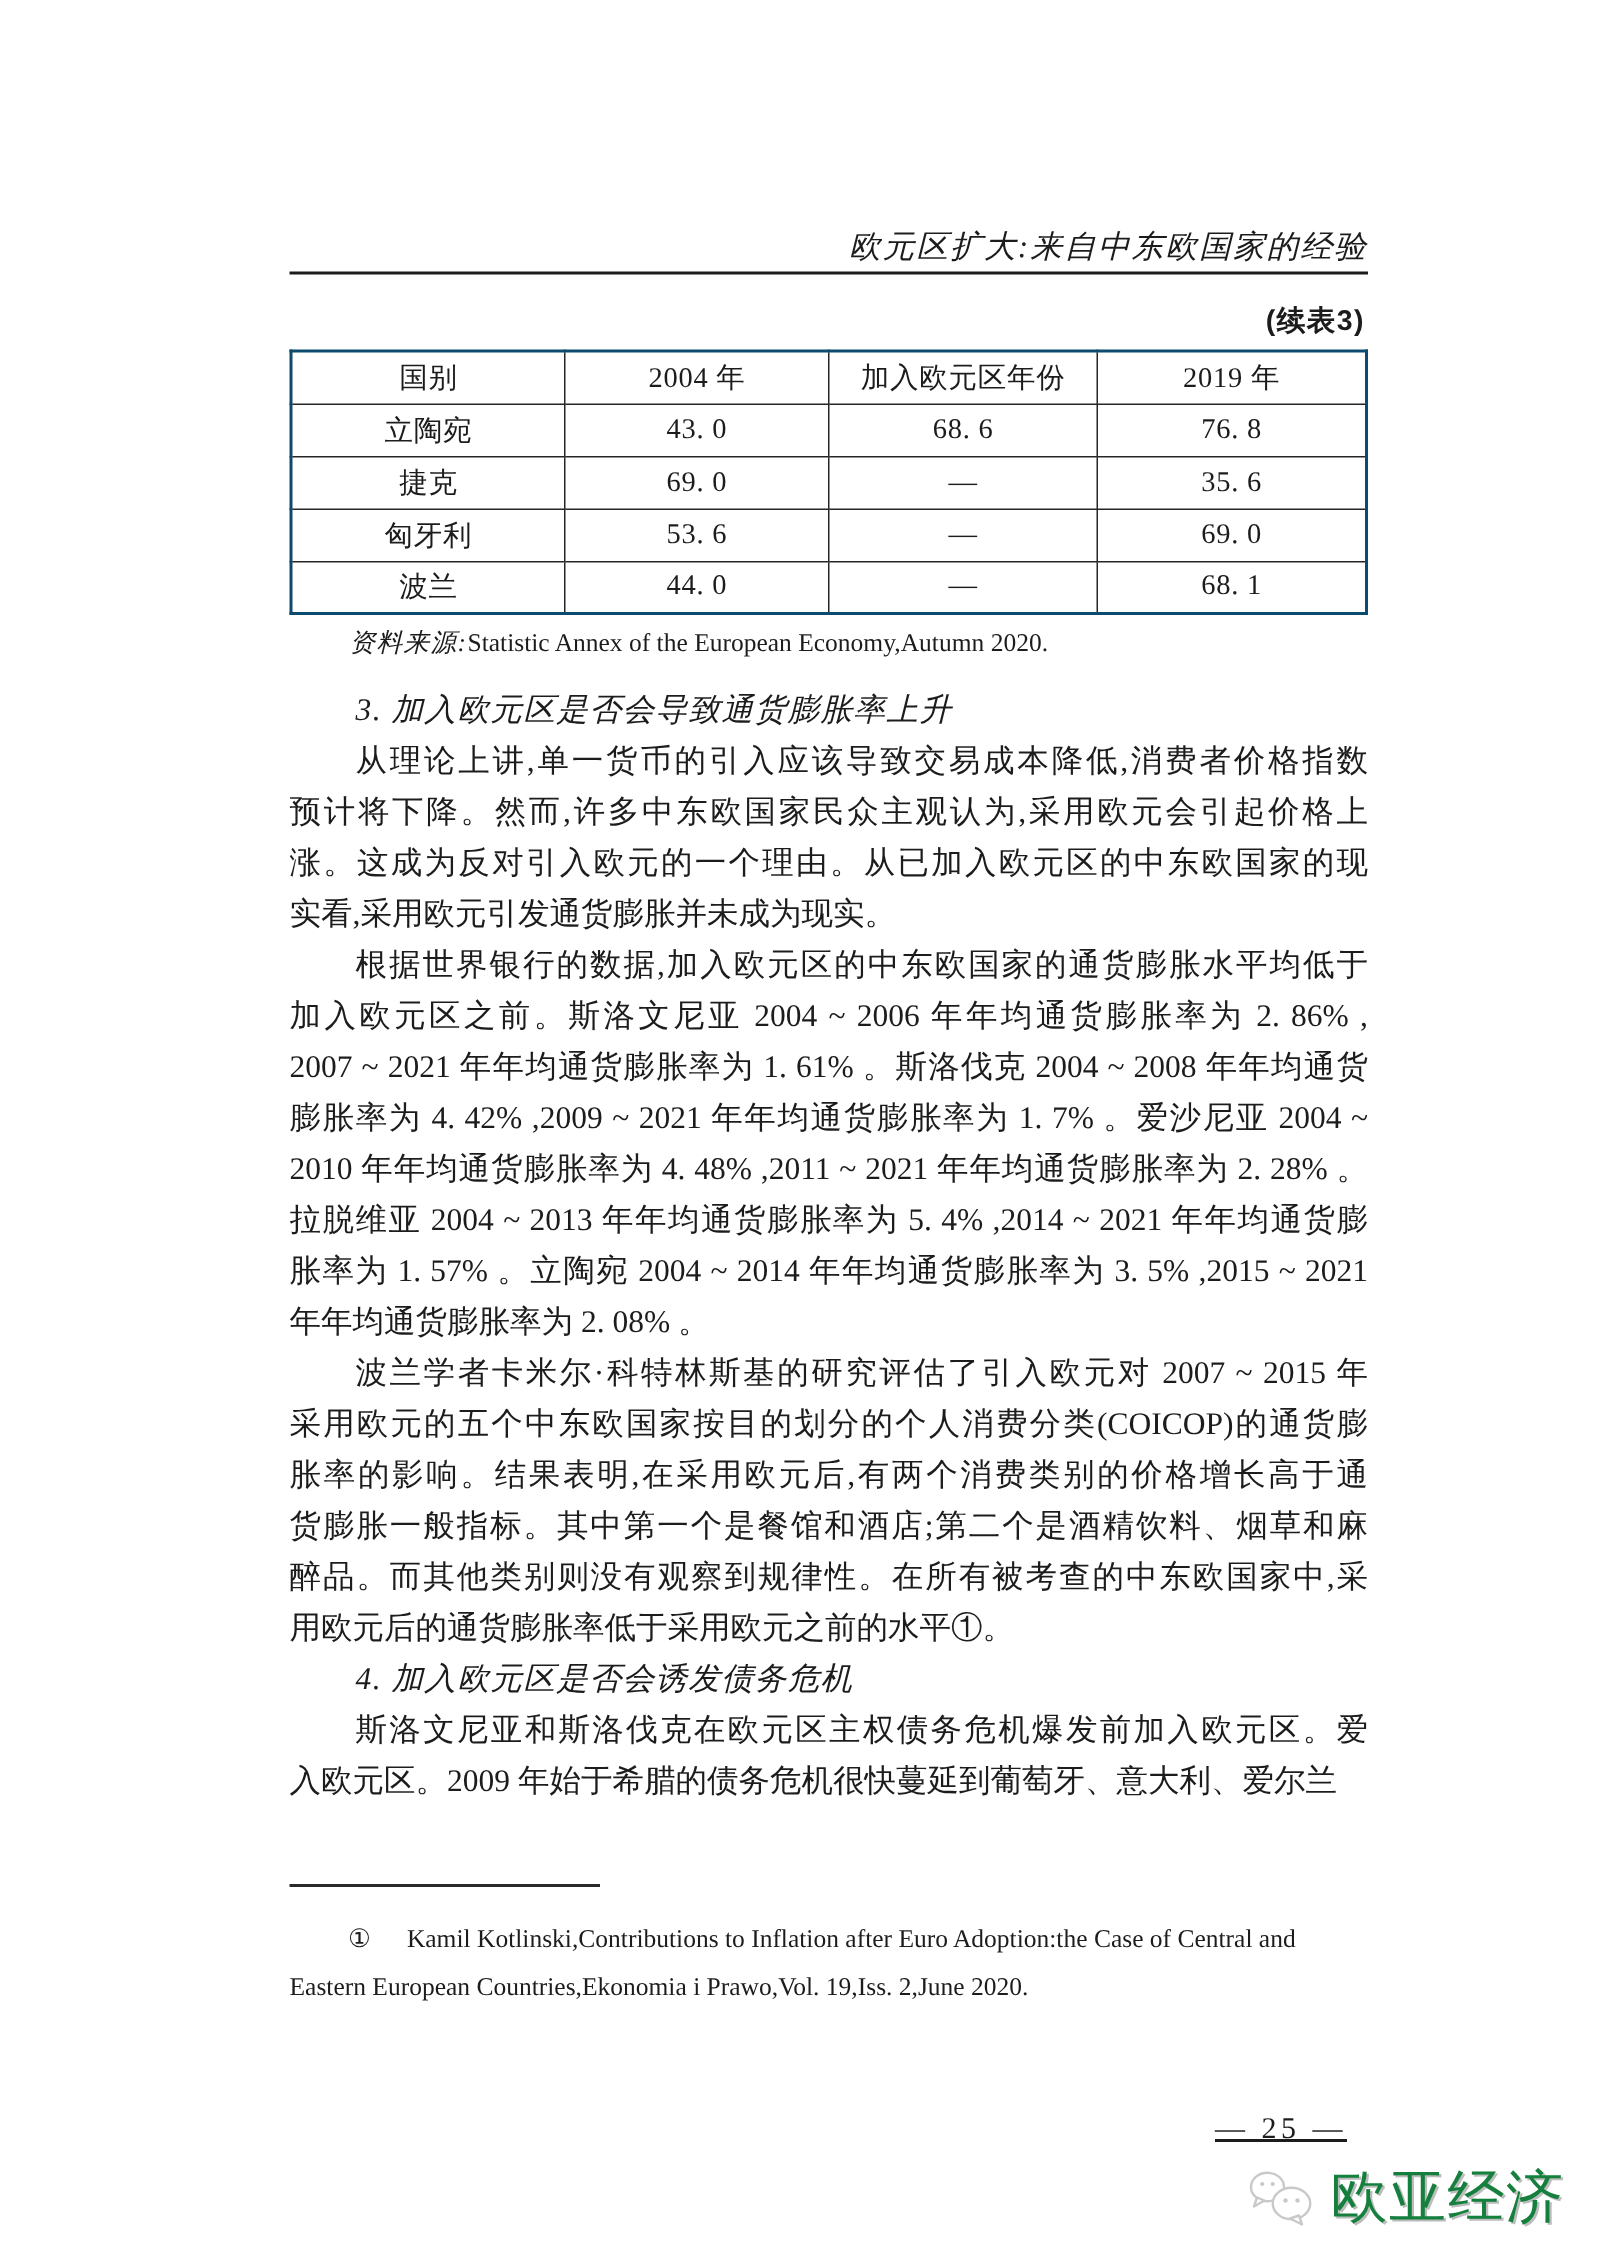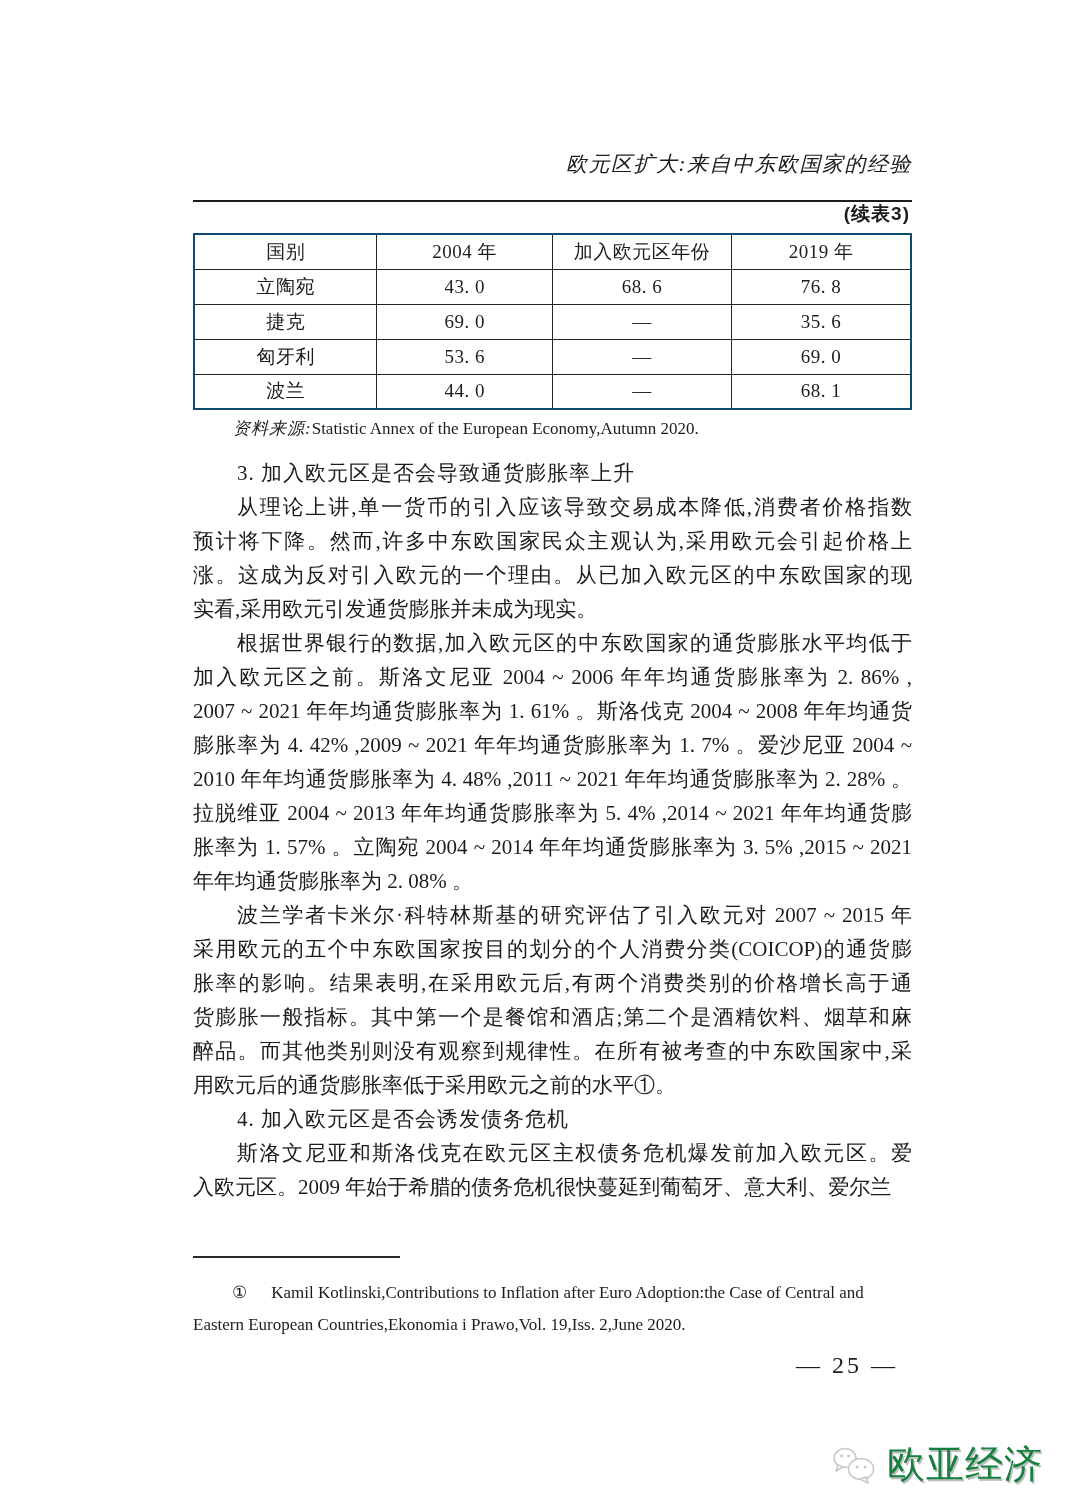--- a/index.html
+++ b/index.html
@@ -7,21 +7,21 @@
   body {
     width:1069px; height:1512px; position:relative; overflow:hidden;
     font-family:"Liberation Serif","DejaVu Serif",serif; color:#1c1c1c;
   }
   .page { position:absolute; inset:0; background:#fff; }
   .content { position:absolute; left:193px; top:0; width:719px; height:100%; }
 
   .running-head {
     position:absolute; top:150px; left:0; width:100%;
     text-align:right; font-size:21px; letter-spacing:1.5px;
-    font-style:italic; padding-bottom:22px;
+    font-style:italic; padding-bottom:3px;
     border-bottom:2px solid #1c1c1c;
   }
 
   .cont-note {
     position:absolute; top:201px; right:2px;
     font-family:"Liberation Sans","DejaVu Sans",sans-serif;
     font-weight:bold; font-size:19px; letter-spacing:1px;
   }
 
   table.data-table {
@@ -35,28 +35,28 @@
   }
 
   .source-line { position:absolute; top:417px; left:0; width:100%; font-size:17px; padding-left:40px; }
   .source-line .lbl { font-style:italic; letter-spacing:1px; }
 
   .body-block { position:absolute; top:456px; left:0; width:719px; font-size:21px; }
   .bl { height:34px; line-height:34px; overflow:hidden; }
   .bl.j { text-align:justify; text-align-last:justify; }
   .bl.indent { padding-left:44px; }
   .bl.last { text-align:left; text-align-last:left; }
-  .bl.hd { letter-spacing:1px; }
+  .bl.hd { letter-spacing:1px;font-style:italic; }
 
   .footnote-rule { position:absolute; top:1256px; left:0; width:207px; border-top:2px solid #2a2a2a; }
   .footnote { position:absolute; top:1277px; left:0; width:719px; font-size:17px; line-height:32px; }
   .fn-l1 { padding-left:39px; }
   .fn-marker { display:inline-block; margin-right:24px; }
 
-  .page-number { position:absolute; top:1352px; right:14px; font-size:24px; letter-spacing:3px; }
+  .page-number { position:absolute; top:1408px; right:14px; font-size:20px; letter-spacing:3px;text-decoration:underline; }
 
   .footer-logo {
     position:absolute; right:26px; bottom:22px;
     display:flex; align-items:center; gap:9px;
   }
   .footer-logo .logo-text {
     font-family:"Liberation Sans","DejaVu Sans",sans-serif;
     font-weight:normal; font-size:38px; letter-spacing:1px;
     color:#15803d; text-shadow:1.5px 1.5px 0 #bcbcbc;
   }

